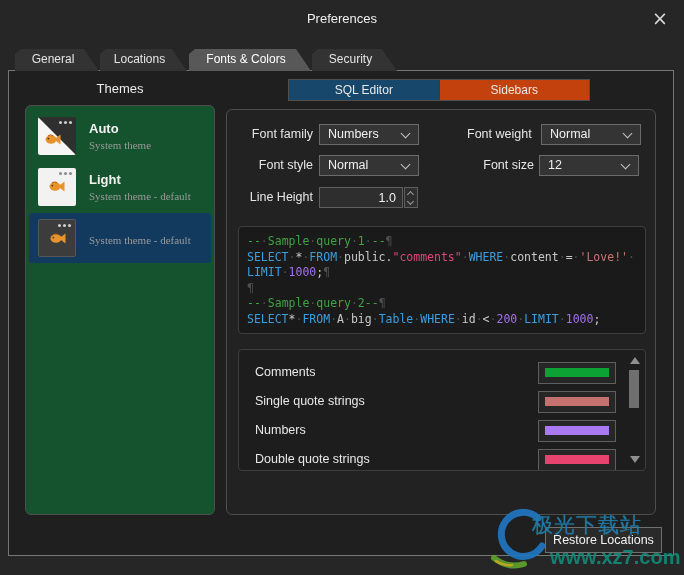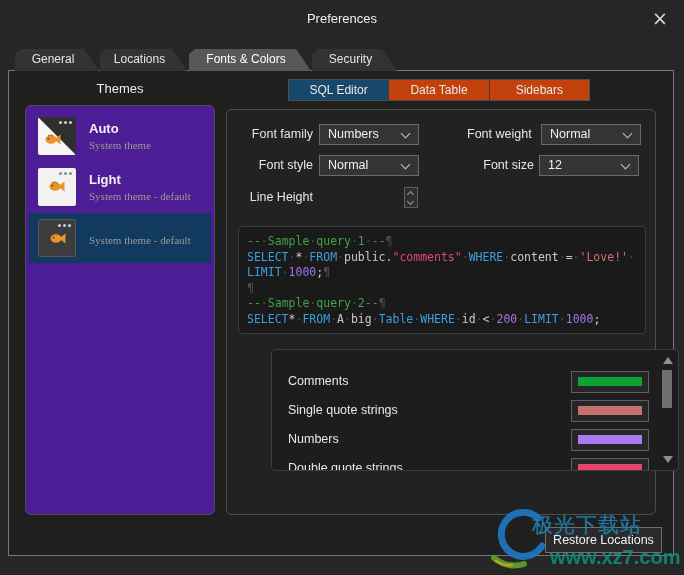--- a/index.html
+++ b/index.html
@@ -29,21 +29,21 @@
     font-size:13px;color:#ededed;}
   
   .subtabs{position:absolute;left:279px;top:8px;width:302px;height:22px;display:flex;
     border:1px solid #4f4f4f;background:#c2410c;box-sizing:border-box;}
   .subtab{flex:1;font-size:12px;color:#e8e8e8;text-align:center;line-height:20px;
     cursor:pointer;border-left:1px solid #3b3b3b;}
   .subtab:first-child{border-left:none;}
   .subtab.active{background:#17486b;border-left:none;}
   
   .left-panel{position:absolute;left:16px;top:34px;width:190px;height:410px;
-    background:#4c1d95;border:1px solid #4d4d4d;border-radius:6px;box-sizing:border-box;
+    background:#14532d;border:1px solid #4d4d4d;border-radius:6px;box-sizing:border-box;
     padding-top:4px;}
   .theme-item{height:50px;margin:1px 3px;border-radius:3px;display:flex;align-items:center;
     padding-left:9px;cursor:pointer;box-sizing:border-box;}
   .theme-item.selected{background:#123a5e;}
   .ticon{width:38px;height:38px;position:relative;flex:0 0 38px;border-radius:2px;overflow:hidden;}
   .ticon.light{background:#f2f2f2;}
   .ticon.dark{background:#3c3c3c;border:1px solid #565656;box-sizing:border-box;}
   .ticon.auto{background:#2f2f2f;}
   .ticon .tri{position:absolute;left:0;top:0;width:100%;height:100%;background:#f5f5f5;
     clip-path:polygon(0 0,100% 100%,0 100%);}
@@ -82,21 +82,21 @@
   .code-box{position:absolute;left:11px;top:116px;width:408px;height:108px;
     background:#1a1a1a;border:1px solid #3d3d3d;border-radius:4px;box-sizing:border-box;
     padding:7px 8px;font-family:"DejaVu Sans Mono",monospace;font-size:11.5px;
     line-height:15.5px;white-space:pre;overflow:hidden;}
   .tk-cm{color:#3fa246}.tk-kw{color:#3a9fe0}.tk-tx{color:#c9c9c9}
   .tk-s1{color:#c97571}.tk-s2{color:#e0457b}.tk-num{color:#a472ea}
   .tk-ws{color:#4f4f4f}.tk-pl{color:#4f4f4f}
   
   .colors-box{position:absolute;left:11px;top:239px;width:408px;height:122px;
     background:#1d1d1d;border:1px solid #3d3d3d;border-radius:4px;box-sizing:border-box;
-    padding-top:18px;overflow:hidden;margin-left:33px;}
+    padding-top:9px;overflow:hidden;}
   .color-row{height:29px;position:relative;}
   .color-label{position:absolute;left:16px;top:6px;font-size:12.5px;color:#e8e8e8;}
   .swatch-btn{position:absolute;left:299px;top:3px;width:78px;height:22px;
     border:1px solid #5f5f5f;background:#262626;box-sizing:border-box;cursor:pointer;}
   .swatch-bar{position:absolute;left:6px;top:5px;width:64px;height:9px;}
   .vscroll{position:absolute;right:4px;top:5px;bottom:5px;width:13px;}
   .arr{position:absolute;left:2px;width:0;height:0;border-left:5px solid transparent;
     border-right:5px solid transparent;cursor:pointer;}
   .arr.up{top:2px;border-bottom:7px solid #8f8f8f;}
   .arr.down{bottom:2px;border-top:7px solid #8f8f8f;}
@@ -129,21 +129,20 @@
     <div class="tab active" style="left: 189px; width: 122px;">Fonts &amp; Colors</div>
     <div class="tab" style="left: 312px; width: 85px;">Security</div>
   </div>
 
 <div class="panel">
 
   <div class="themes-header">Themes</div>
 
   <div class="subtabs" id="subtabs-root">
       <div class="subtab active">SQL Editor</div>
-      <div class="subtab">Data Table</div>
       <div class="subtab">Sidebars</div>
     </div>
 
   <div class="left-panel" id="themes-root">
       <div class="theme-item">
         <div class="ticon auto">
           <div class="tri"></div>
           <span class="dots">
             <i></i>
             <i></i>
@@ -219,20 +218,21 @@
       <span class="chev"></span>
     </div>
 
     <div class="flabel r-align" style="left:240px;width:67px;top:48px;">Font size</div>
     <div class="dropdown" style="left:312px;top:45px;">
       <span>12</span>
       <span class="chev"></span>
     </div>
 
     <div class="flabel r-align" style="left:8px;width:78px;top:80px;">Line Height</div>
+    <input class="lh-input" value="1.0" style="">
     <div class="spinner">
       <div class="spin-up"></div>
       <div class="spin-down"></div>
     </div>
 
     <div class="code-box" id="code-root"><div><span class="tk-cm">--</span><span class="tk-ws">·</span><span class="tk-cm">Sample</span><span class="tk-ws">·</span><span class="tk-cm">query</span><span class="tk-ws">·</span><span class="tk-cm">1</span><span class="tk-ws">·</span><span class="tk-cm">--</span><span class="tk-pl">¶</span></div><div><span class="tk-kw">SELECT</span><span class="tk-ws">·</span><span class="tk-tx">*</span><span class="tk-ws">·</span><span class="tk-kw">FROM</span><span class="tk-ws">·</span><span class="tk-tx">public</span><span class="tk-tx">.</span><span class="tk-s2">"comments"</span><span class="tk-ws">·</span><span class="tk-kw">WHERE</span><span class="tk-ws">·</span><span class="tk-tx">content</span><span class="tk-ws">·</span><span class="tk-tx">=</span><span class="tk-ws">·</span><span class="tk-s1">'Love!'</span><span class="tk-ws">·</span></div><div><span class="tk-kw">LIMIT</span><span class="tk-ws">·</span><span class="tk-num">1000</span><span class="tk-tx">;</span><span class="tk-pl">¶</span></div><div><span class="tk-pl">¶</span></div><div><span class="tk-cm">--</span><span class="tk-ws">·</span><span class="tk-cm">Sample</span><span class="tk-ws">·</span><span class="tk-cm">query</span><span class="tk-ws">·</span><span class="tk-cm">2--</span><span class="tk-pl">¶</span></div><div><span class="tk-kw">SELECT</span><span class="tk-tx">*</span><span class="tk-ws">·</span><span class="tk-kw">FROM</span><span class="tk-ws">·</span><span class="tk-tx">A</span><span class="tk-ws">·</span><span class="tk-tx">big</span><span class="tk-ws">·</span><span class="tk-kw">Table</span><span class="tk-ws">·</span><span class="tk-kw">WHERE</span><span class="tk-ws">·</span><span class="tk-tx">id</span><span class="tk-ws">·</span><span class="tk-tx">&lt;</span><span class="tk-ws">·</span><span class="tk-num">200</span><span class="tk-ws">·</span><span class="tk-kw">LIMIT</span><span class="tk-ws">·</span><span class="tk-num">1000</span><span class="tk-tx">;</span></div></div>
 
     <div class="colors-box">
       <div id="color-rows-root">
           <div class="color-row">

